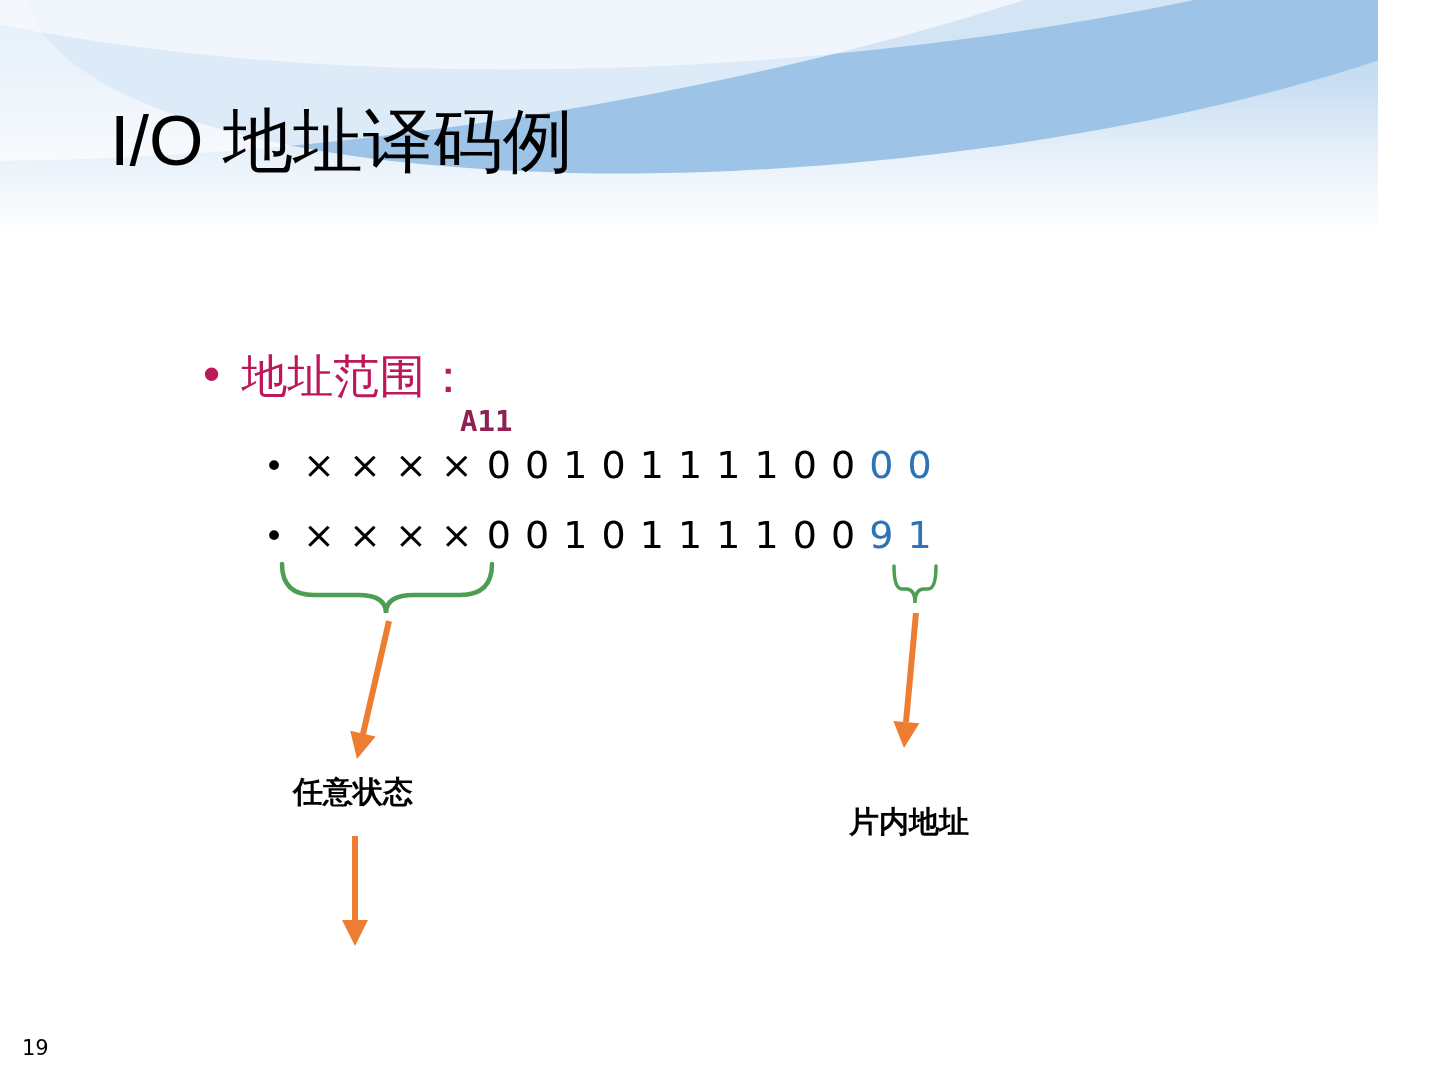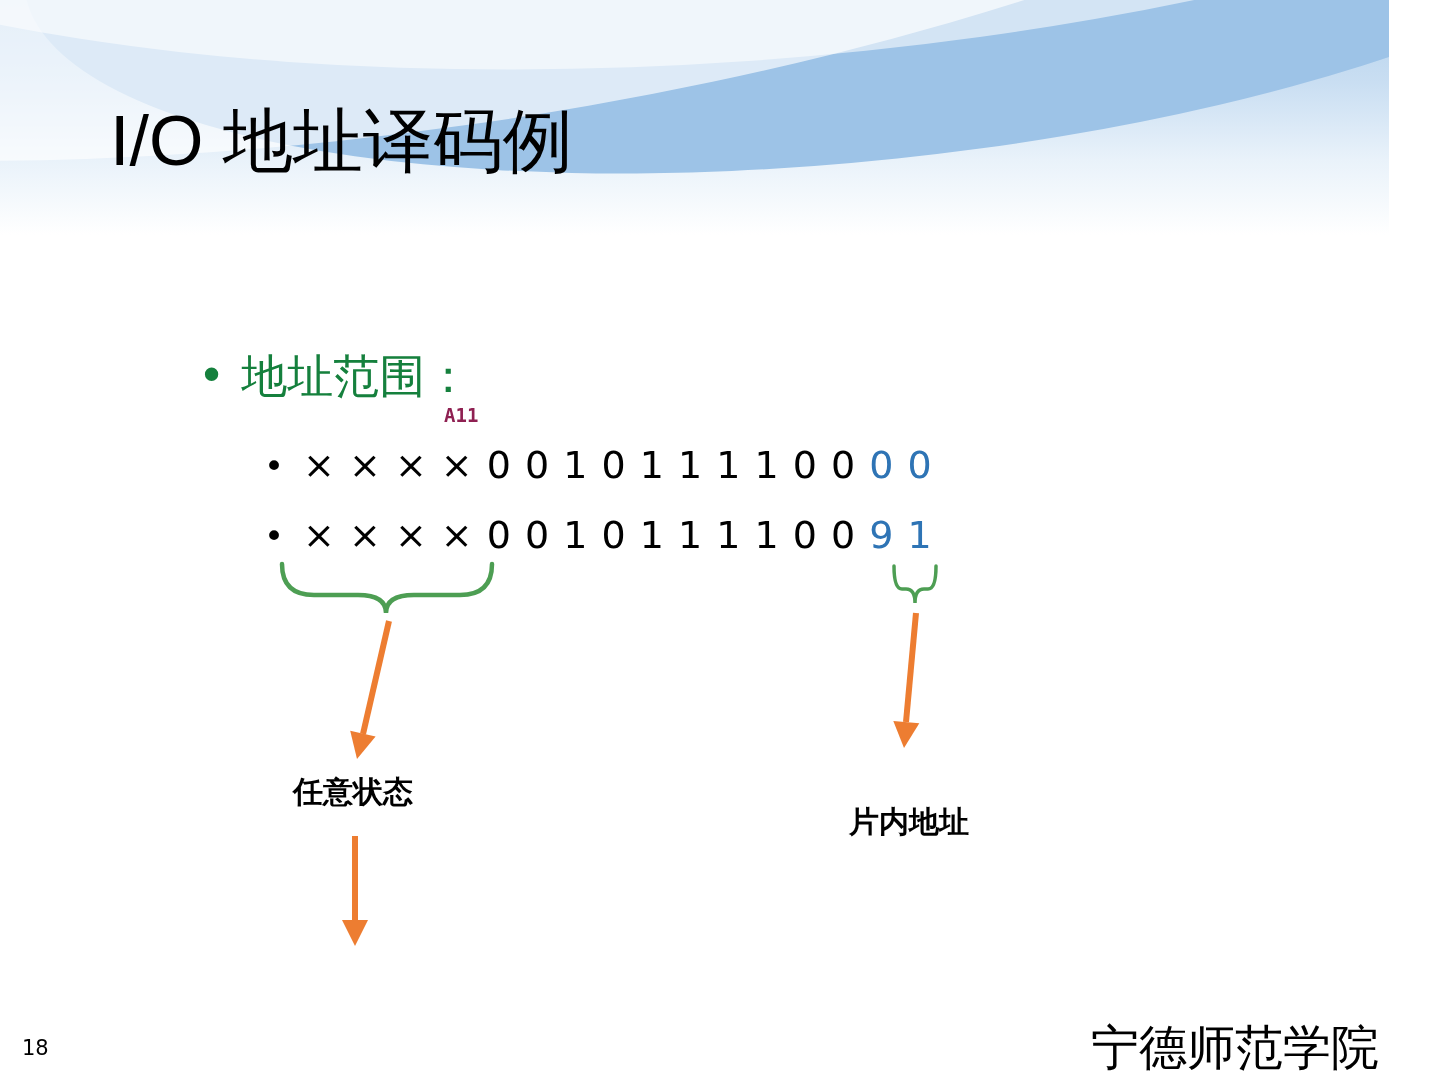--- a/index.html
+++ b/index.html
@@ -6,21 +6,20 @@
   body {
     width: 1440px; height: 1080px;
     background: #ffffff;
     font-family: "DejaVu Sans", sans-serif;
   }
   .slide {
     position: relative;
     width: 1378px; height: 1080px;
     overflow: hidden;
     background: #ffffff;
-    padding-left: 11px;
   }
 
   
   .header {
     position: absolute; top: 0; left: 0;
     width: 1440px; height: 235px;
     background: linear-gradient(180deg, #b3d1ec 0%, #c9def2 35%, #e9f2fa 68%, #ffffff 100%);
     overflow: hidden;
   }
   .header .deep {
@@ -47,30 +46,30 @@
     position: absolute; left: 110px; top: 98px;
     font-size: 70px; color: #000; line-height: 1.25;
     white-space: nowrap;
   }
   .page-title .tprefix { font-family: "Liberation Sans", sans-serif; }
   .page-title .tcjk    { font-family: "DejaVu Serif", serif; }
 
   
   .section-line {
     position: absolute; left: 198px; top: 346px;
-    font-size: 46px; color: #15803d; white-space: nowrap;
+    font-size: 46px; color: #be185d; white-space: nowrap;
   }
   .section-line .bullet { font-family: "DejaVu Sans", sans-serif; margin-right: 16px; }
   .section-line .stext  { font-family: "DejaVu Serif", serif; }
 
   
   .bit-marker {
-    position: absolute; left: 444px; top: 404px;
+    position: absolute; left: 460px; top: 404px;
     font-family: "DejaVu Sans Mono", monospace;
-    font-weight: 700; font-size: 19px;
+    font-weight: 700; font-size: 29px;
     color: var(--bit-marker-red, #8F2052);
     white-space: nowrap;
   }
 
   
   .addr-row {
     position: absolute; left: 264px;
     font-size: 38px; letter-spacing: 1px;
     color: #000; white-space: nowrap;
     font-family: "DejaVu Sans", sans-serif;
@@ -162,16 +161,15 @@
     <line class="arrow-line" x1="916" y1="613" x2="906" y2="722"></line>
     <polygon class="arrow-head" points="904,748 919.3,723.3 893.3,720.9"></polygon>
 
     <line class="arrow-line" x1="355" y1="836" x2="355" y2="920"></line>
     <polygon class="arrow-head" points="355,946 368,920 342,920"></polygon>
   </svg>
 
   <div class="annot-label l-any">任意状态</div>
   <div class="annot-label l-chip">片内地址</div>
 
-  <div class="page-number">18</div>
-  <div class="footer-school">宁德师范学院</div>
+  <div class="page-number">19</div>
 
 </div>
 
 </body></html>

